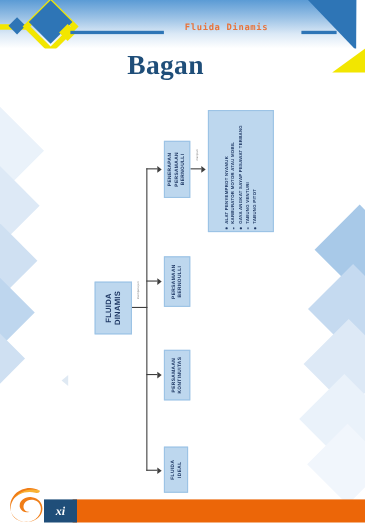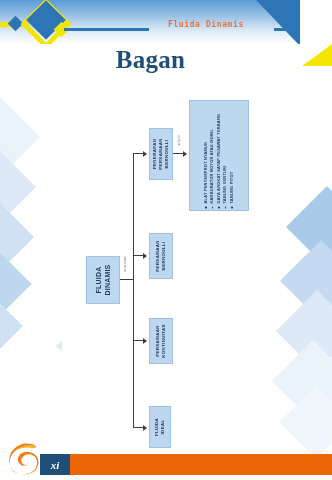--- a/index.html
+++ b/index.html
@@ -8,21 +8,21 @@
     background:#ffffff;
     font-family:"Liberation Sans", sans-serif;
   }
 
   
   .bg-layer{position:absolute;inset:0;overflow:hidden;pointer-events:none;}
   .diam{position:absolute;transform:rotate(45deg);}
 
   
   .header{
-    position:absolute;left:0;top:0;width:300px;height:44px;
+    position:absolute;left:0;top:0;width:324px;height:44px;
     background:linear-gradient(to bottom,#5b9bd5 0%,#9dc3e6 38%,#dbe9f6 70%,#ffffff 100%);
     overflow:hidden;
   }
   .hdr-line{
     position:absolute;height:3px;background:#2e75b6;
   }
   .hdr-diamond{position:absolute;transform:rotate(45deg);}
   .hdr-title{
     position:absolute;left:168px;top:20px;
     font-family:"DejaVu Sans Mono","Liberation Mono",monospace;

